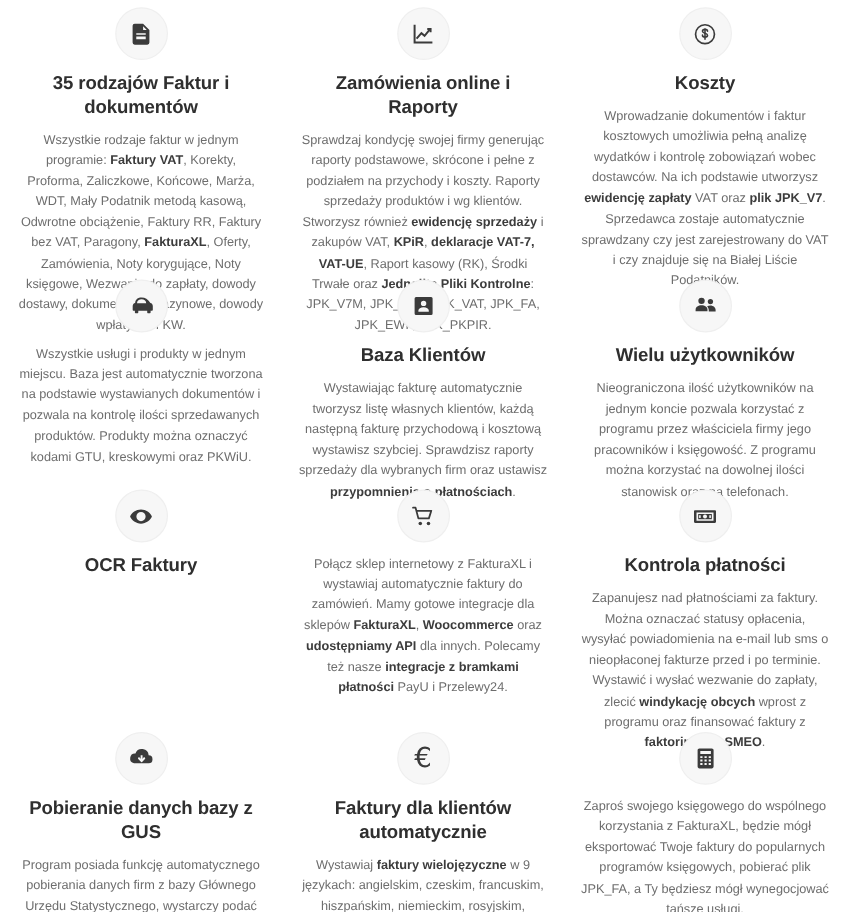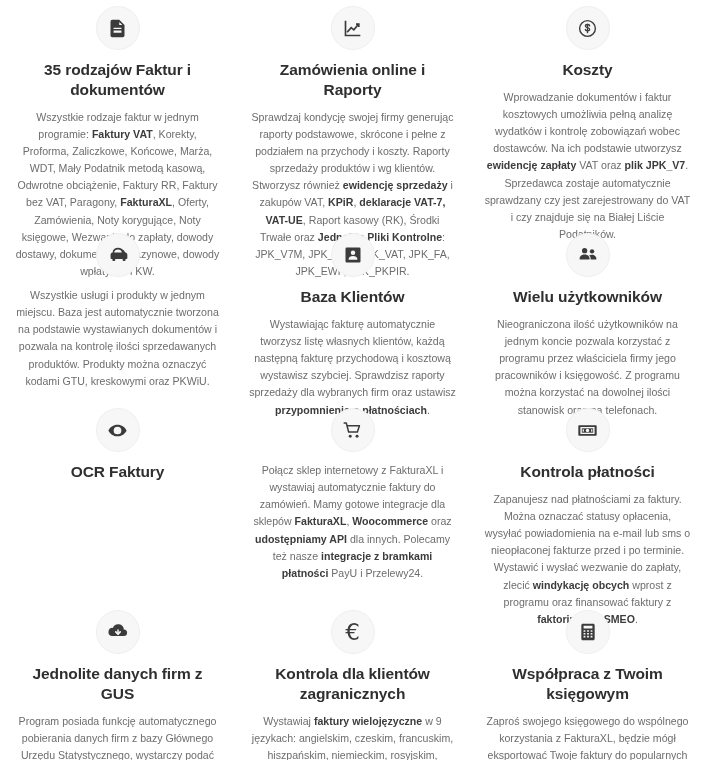--- a/index.html
+++ b/index.html
@@ -160,32 +160,31 @@
       <p class="card-body">Zapanujesz nad płatnościami za faktury. Można oznaczać statusy opłacenia, wysyłać powiadomienia na e-mail lub sms o nieopłaconej fakturze przed i po terminie. Wystawić i wysłać wezwanie do zapłaty, zlecić <b>windykację obcych</b> wprost z programu oraz finansować faktury z <b>faktoringiem SMEO</b>.</p>
     </div>
     <div class="card r4">
       <div class="icon-badge">
         <svg width="22" height="22" viewBox="0 0 24 24" fill="#3b3b3b">
           <path d="M18.4 9.2a6.2 6.2 0 0 0-12-1.7A4.5 4.5 0 0 0 5.2 16.4h13a3.6 3.6 0 0 0 .2-7.2z"></path>
           <path d="M12 9.2l.01 4.2" stroke="#f7f7f7" stroke-width="1.7"></path>
           <path d="M9.6 11.9l2.4 2.6 2.4-2.6" fill="none" stroke="#f7f7f7" stroke-width="1.8" stroke-linecap="round" stroke-linejoin="round"></path>
         </svg>
       </div>
-      <h3 class="card-title">Jednolite danych firm z GUS</h3>
+      <h3 class="card-title">Pobieranie danych bazy z GUS</h3>
       <p class="card-body">Program posiada funkcję automatycznego pobierania danych firm z bazy Głównego Urzędu Statystycznego, wystarczy podać numer NIP, KRS lub REGON.</p>
     </div>
     <div class="card r4">
       <div class="icon-badge">
         <span class="glyph" style="font-size:23px;">€</span>
       </div>
-      <h3 class="card-title">Kontrola dla klientów zagranicznych</h3>
+      <h3 class="card-title">Faktury dla klientów automatycznie</h3>
       <p class="card-body">Wystawiaj <b>faktury wielojęzyczne</b> w 9 językach: angielskim, czeskim, francuskim, hiszpańskim, niemieckim, rosyjskim, ukraińskim i włoskim.  obcych mają automatycznie przeliczony VAT  lub własnym.</p>
     </div>
     <div class="card r4">
       <div class="icon-badge">
         <svg width="20" height="20" viewBox="0 0 24 24" fill="#3b3b3b">
           <path d="M5.8 2h12.4c1 0 1.8.8 1.8 1.8v16.4c0 1-.8 1.8-1.8 1.8H5.8c-1 0-1.8-.8-1.8-1.8V3.8C4 2.8 4.8 2 5.8 2zm.9 2.6v3.1h10.6V4.6H6.7zm0 5.2v1.9h2.2V9.8H6.7zm4.2 0v1.9h2.2V9.8h-2.2zm4.2 0v1.9h2.2V9.8h-2.2zM6.7 13.2v1.9h2.2v-1.9H6.7zm4.2 0v1.9h2.2v-1.9h-2.2zm4.2 0v1.9h2.2v-1.9h-2.2zM6.7 16.6v1.9h2.2v-1.9H6.7zm4.2 0v1.9h2.2v-1.9h-2.2zm4.2 0v1.9h2.2v-1.9h-2.2z"></path>
         </svg>
       </div>
-      <h3 class="card-title">Współpraca z Twoim księgowym</h3>
       <p class="card-body">Zaproś swojego księgowego do wspólnego korzystania z FakturaXL, będzie mógł eksportować Twoje faktury do popularnych programów księgowych, pobierać plik JPK_FA, a Ty będziesz mógł wynegocjować tańsze usługi.</p>
     </div>
   </div>
 
 </body></html>

